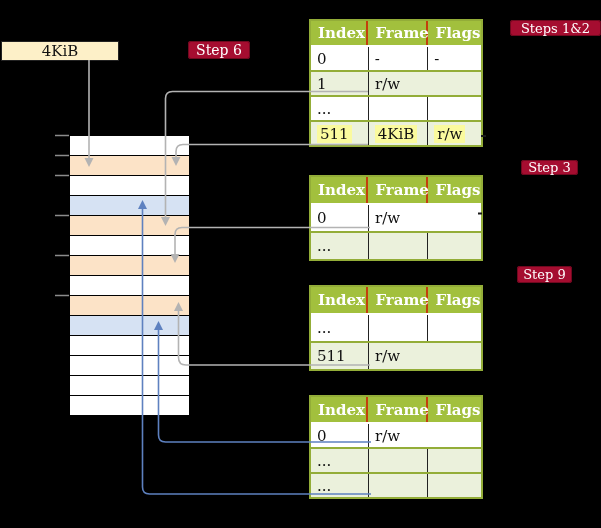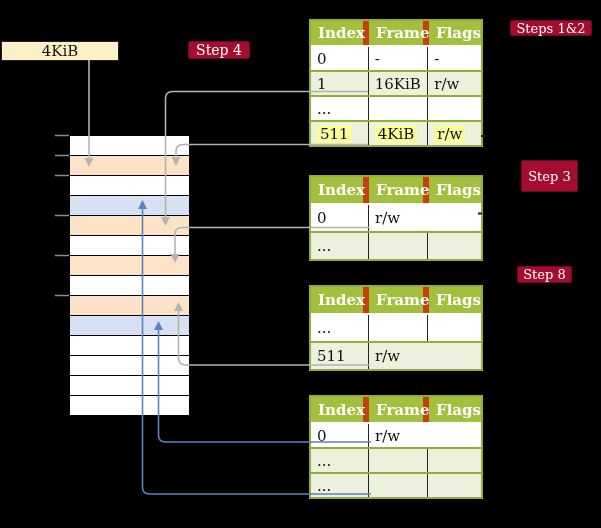--- a/index.html
+++ b/index.html
@@ -24,22 +24,22 @@
     font-size:15px;color:var(--cell-text);
   }
   
   .badge{
     position:absolute;background:var(--badge-bg);color:var(--badge-text);
     border-radius:3px;box-shadow:0 0 0 1px #70081f inset;
     display:flex;align-items:center;justify-content:center;
     font-size:13px;white-space:nowrap;
   }
   .badge.b0{left:188px;top:41px;width:62px;height:18px;font-size:14px;}
-  .badge.b12{left:510px;top:20px;width:82px;height:16px;align-items:flex-end;}
-  .badge.b3{left:521px;top:160px;width:57px;height:32px;align-items:center;}
+  .badge.b12{left:510px;top:20px;width:91px;height:16px;align-items:flex-end;}
+  .badge.b3{left:521px;top:160px;width:57px;height:15px;align-items:center;}
   .badge.b4{left:517px;top:266px;width:55px;height:17px;}
   
   .memcol{
     position:absolute;left:69px;top:135px;width:119px;height:279px;
     border:1px solid var(--grid-black);display:flex;flex-direction:column;
   }
   .mrow{flex:1;border-top:1px solid var(--grid-black);}
   .mrow:first-child{border-top:none;}
   .mrow.k-free{background:var(--frame-free);}
   .mrow.k-table{background:var(--frame-table);}
@@ -47,21 +47,21 @@
   
   .tbl{
     position:absolute;left:309px;width:170px;
     border:2px solid var(--table-border);background:var(--row-white);
     color:var(--cell-text);font-size:15px;
   }
   .t1{top:19px;} .t2{top:175px;} .t3{top:285px;} .t4{top:395px;}
   .hdr{display:flex;background:var(--header-bg);color:#fff;font-weight:bold;height:24px;}
   .t2 .hdr,.t3 .hdr{height:26px;} .t4 .hdr{height:25px;}
   .hcell{display:flex;align-items:center;padding-left:7px;box-sizing:border-box;
-         border-right:6px solid #c2410c;}
+         border-right:2px solid #c2410c;}
   .hcell:last-child{border-right:none;}
   .row{display:flex;height:23px;border-top:2px solid var(--table-border);}
   .t2 .row,.t3 .row{height:26px;}
   .row.first{border-top:2px solid #ffffff;}
   .row.alt{background:var(--row-alt);}
   .bcell{display:flex;align-items:center;padding-left:6px;box-sizing:border-box;
          border-right:1px solid #222;}
   .bcell:last-child{border-right:none;}
   .c0{width:58px;} .c1{width:60px;} .c2{width:53px;}
   .hl{background:var(--highlight);padding:0 3px;}
@@ -76,30 +76,30 @@
 </head>
 <body>
 
 <div id="stage">
 
   <div class="labelbox">
     <span>4KiB</span>
   </div>
 
   <div class="badge b0">
-      <span>Step 4</span>
+      <span>Step 6</span>
     </div>
   <div class="badge b12">
       <span>Steps 1&amp;2</span>
     </div>
   <div class="badge b3">
       <span>Step 3</span>
     </div>
   <div class="badge b4">
-      <span>Step 8</span>
+      <span>Step 9</span>
     </div>
 
   <div class="memcol">
       <div class="mrow k-free"></div>
       <div class="mrow k-table"></div>
       <div class="mrow k-free"></div>
       <div class="mrow k-mapped"></div>
       <div class="mrow k-table"></div>
       <div class="mrow k-free"></div>
       <div class="mrow k-table"></div>
@@ -118,21 +118,20 @@
       <div class="hcell c1">Frame</div>
       <div class="hcell c2">Flags</div>
     </div>
     <div class="row first">
       <div class="bcell c0">0</div>
       <div class="bcell c1">-</div>
       <div class="bcell c2">-</div>
     </div>
     <div class="row alt">
       <div class="bcell c0">1</div>
-      <div class="bcell c1">16KiB</div>
       <div class="bcell c2">r/w</div>
     </div>
     <div class="row">
       <div class="bcell c0">...</div>
       <div class="bcell c1"></div>
       <div class="bcell c2"></div>
     </div>
     <div class="row alt">
       <div class="bcell c0">
           <span class="hl">511</span>

